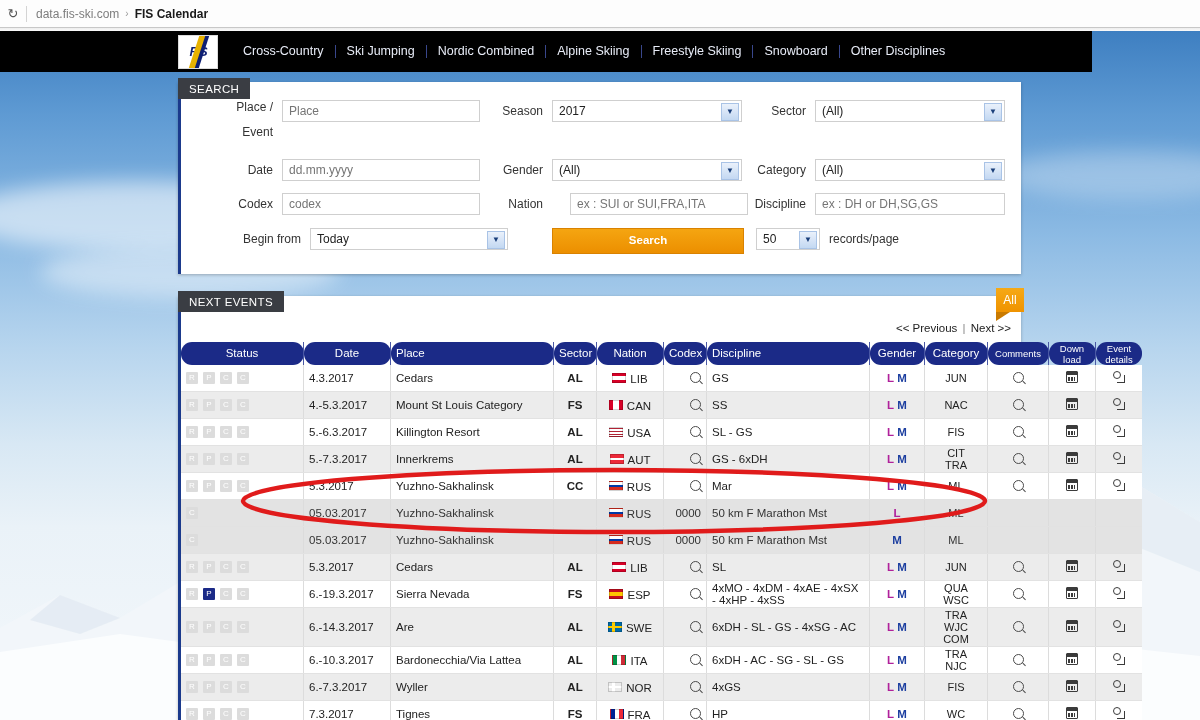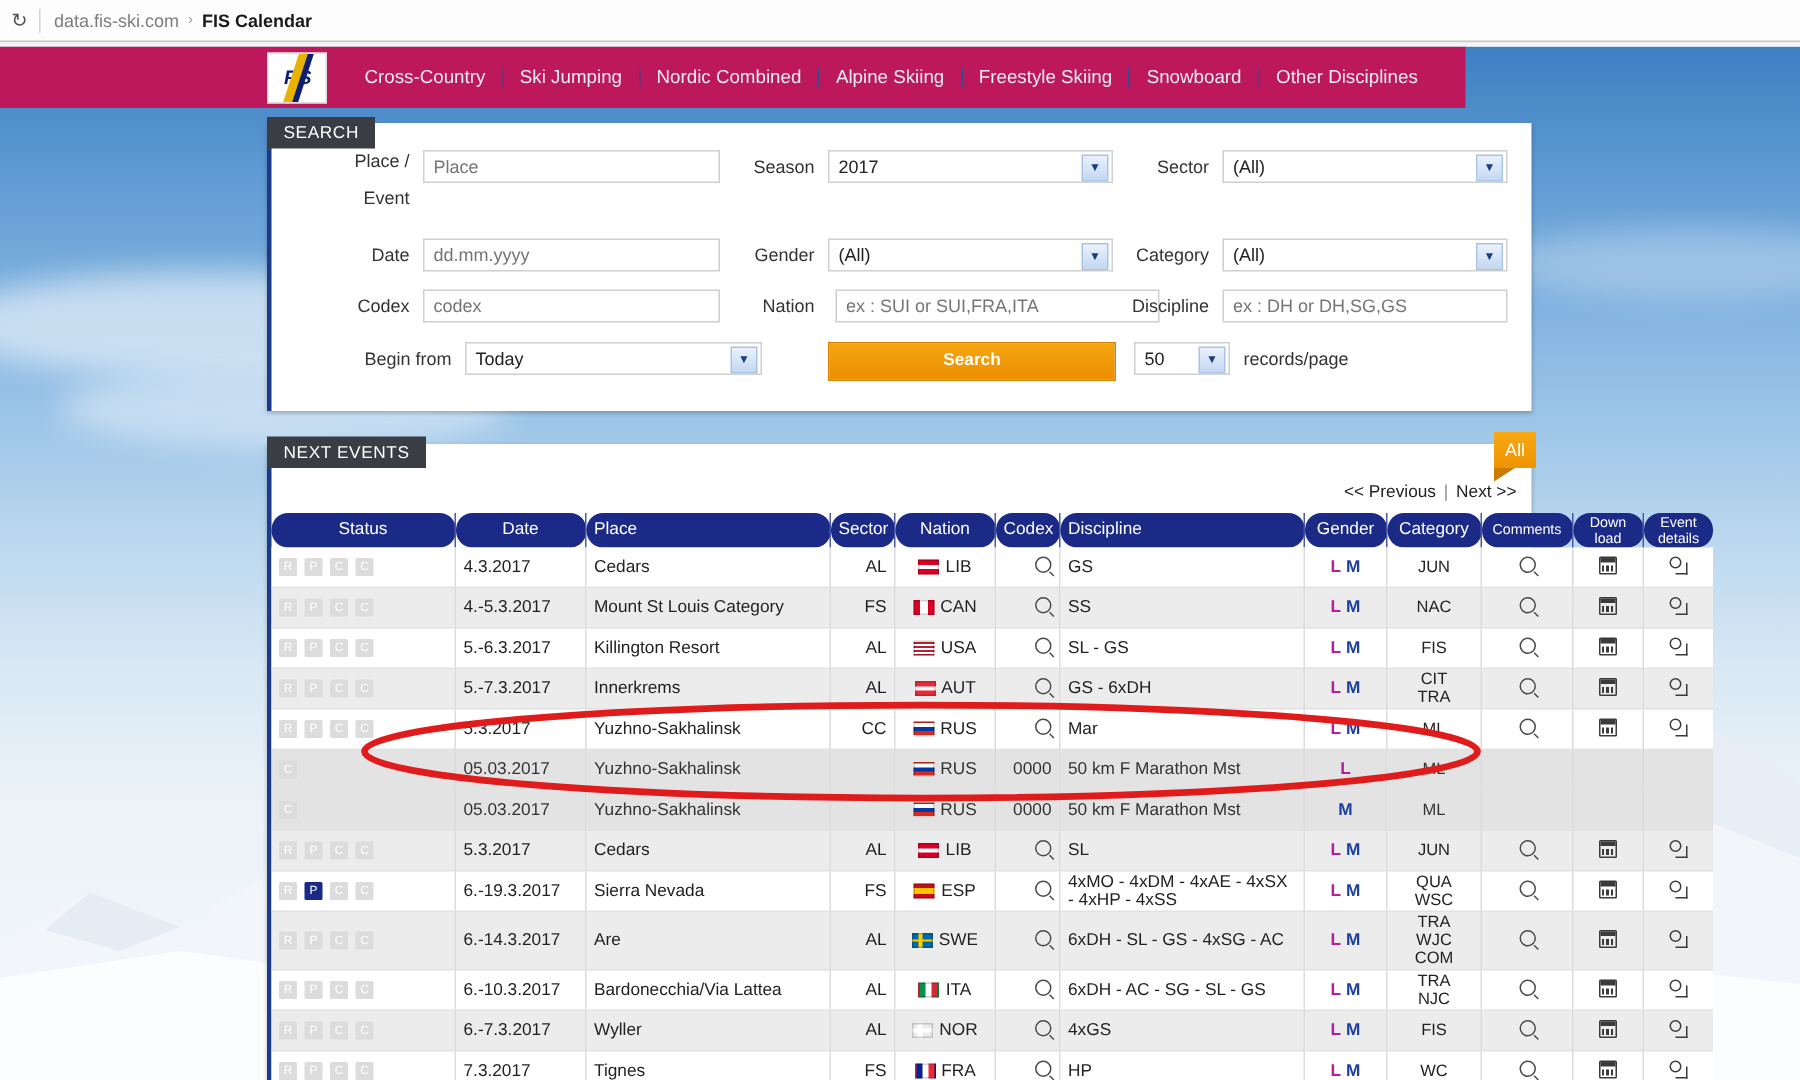--- a/index.html
+++ b/index.html
@@ -34,22 +34,22 @@
   
   .bg{
     position:absolute;left:0;top:31px;width:1200px;height:689px;overflow:hidden;z-index:0;
     background:linear-gradient(to bottom,#3e7fc1 0%,#5e9ad3 12%,#8dbbe4 30%,#b7d5ee 46%,#d8e8f4 60%,#eaf2f8 72%,#f4f8fb 100%);
   }
   .mtn{position:absolute;bottom:0;left:0;width:1200px;height:330px;}
   .cloud{position:absolute;border-radius:50%;background:rgba(255,255,255,.55);filter:blur(10px);}
 
   
   .nav{
-    position:absolute;left:0;top:31px;width:977px;height:41px;
-    background:#be185d;z-index:10;text-align:center;
+    position:absolute;left:0;top:31px;width:1092px;height:41px;
+    background:#000000;z-index:10;text-align:center;
   }
   .nav-inner{position:absolute;left:178px;top:0;display:flex;align-items:center;height:41px;}
   .fis-logo{
     width:38px;height:32px;background:#fff;border:1px solid #dcdcdc;
     display:flex;align-items:center;justify-content:center;position:relative;overflow:hidden;
     margin-right:14px;
   }
   .fis-logo .mark{font-style:italic;font-weight:bold;font-size:13px;color:#0e1f73;letter-spacing:-1px;}
   .fis-logo .slash{position:absolute;left:15px;top:-2px;width:7px;height:36px;background:#e8b200;transform:skewX(-18deg);}
   .fis-logo .slash2{position:absolute;left:21px;top:-2px;width:4px;height:36px;background:#0e1f73;transform:skewX(-18deg);}
@@ -128,21 +128,21 @@
     height:24px;padding:1px 5px;border-right:1px solid #dcdcdc;border-bottom:1px solid #e2e2e2;
     vertical-align:middle;color:#222;line-height:12px;
   }
   table.cal td:last-child{border-right:none;}
   tr.odd td{background:#ffffff;}
   tr.even td{background:#ececec;}
   tr.sub td{background:#e3e3e3;color:#333;}
   .c-status{width:112px;}
   .c-date{width:76px;text-align:left;}
   .c-place{width:152px;}
-  .c-sector{width:32px;text-align:right;color:#1d3fa0;font-weight:normal;}
+  .c-sector{width:32px;text-align:center;color:#1d3fa0;font-weight:bold;}
   .c-nation{width:56px;text-align:center;}
   .c-codex{width:32px;text-align:right;}
   .c-disc{width:152px;}
   .c-gender{width:44px;text-align:center;}
   .c-cat{width:52px;text-align:center;font-size:11px;line-height:11px;}
   .c-com{width:50px;text-align:center;}
   .c-dl{width:36px;text-align:center;}
   .c-ev{width:36px;text-align:center;}
 
   .sbadge{
@@ -257,21 +257,21 @@
       <div class="frow" style="left:296px;top:77px;">
         <div class="flabel" style="width:66px;line-height:22px;">Gender</div>
         <div class="fselect" style="width:190px;margin-left:9px;">
           <span>(All)</span>
           <span class="arrow">▼</span>
         </div>
       </div>
 
       <div class="frow" style="left:296px;top:111px;">
         <div class="flabel" style="width:66px;line-height:22px;">Nation</div>
-        <input class="finput" style="width: 216px; margin-left: 14px;" placeholder="ex : SUI or SUI,FRA,ITA">
+        <input class="finput" style="width: 178px; margin-left: 27px;" placeholder="ex : SUI or SUI,FRA,ITA">
       </div>
 
       <div class="frow" style="left:296px;top:146px;">
         <div class="search-btn" style="width:190px;margin-left:75px;">Search</div>
         <div class="fselect" style="width:64px;margin-left:12px;">
           <span>50</span>
           <span class="arrow">▼</span>
         </div>
         <div class="recs" style="margin-left:9px;line-height:22px;">records/page</div>
       </div>

